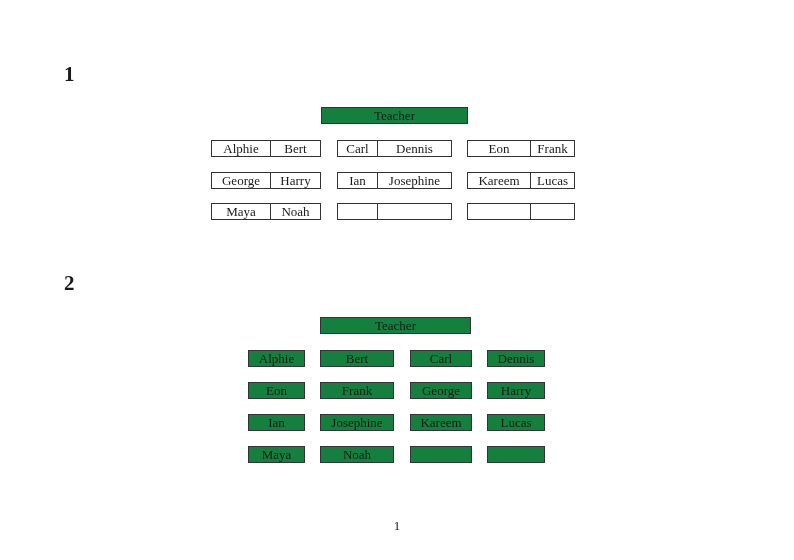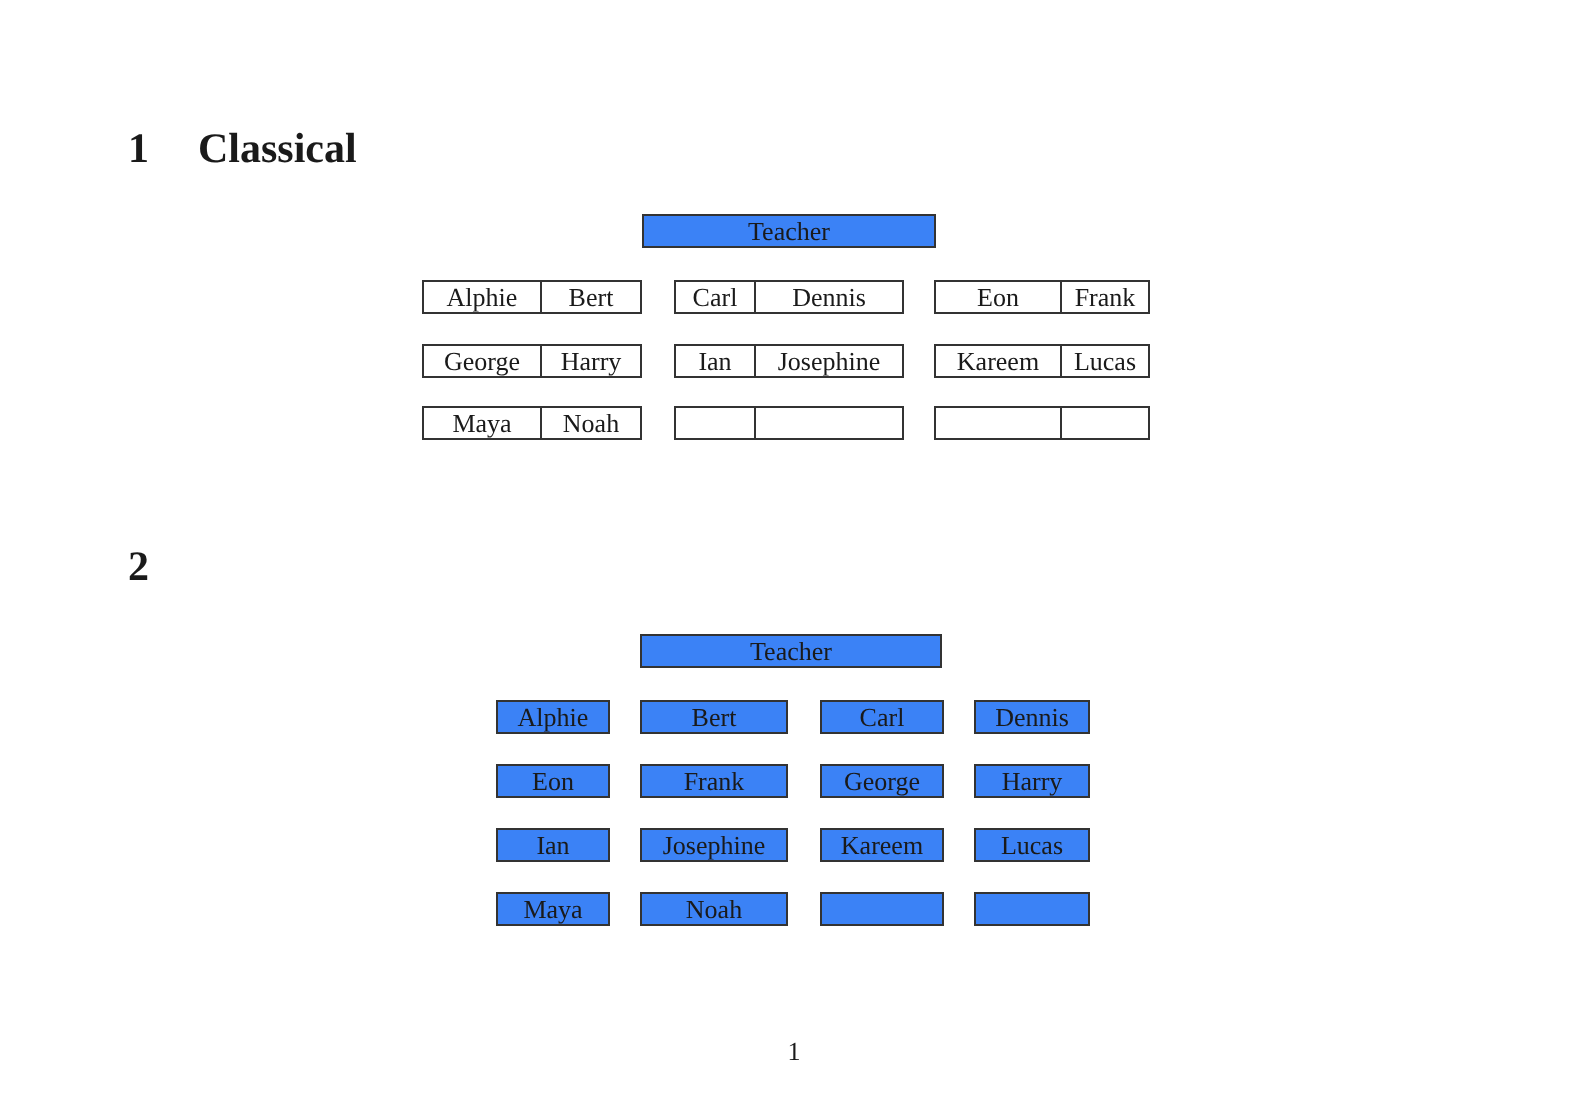--- a/index.html
+++ b/index.html
@@ -30,21 +30,21 @@
     width: 35px;
   }
   .boxed {
     position: absolute;
     box-sizing: border-box;
     border: 1px solid #333333;
     height: 17px;
     font-size: 13px;
     line-height: 15px;
     text-align: center;
-    background: #3b82f6;
+    background: #15803d;
     white-space: nowrap;
     overflow: hidden;
   }
   .desk {
     position: absolute;
     box-sizing: border-box;
     border: 1px solid #333333;
     height: 17px;
     display: flex;
     background: #ffffff;
@@ -72,21 +72,20 @@
     color: #1a1a1a;
   }
 </style>
 </head>
 <body>
 
 <div class="page">
 
   <div class="heading" style="left:64px; top:62px;">
     <span class="sec-num">1</span>
-    <span class="sec-title">Classical</span>
   </div>
 
   <div class="boxed" style="left:321px; top:107px; width:147px;">Teacher</div>
 
   <div class="desk" style="left:211px; top:140px; width:110px;">
     <span class="seat" style="width:58px;">Alphie</span>
     <span class="seat divided" style="width:50px;">Bert</span>
   </div>
   <div class="desk" style="left:337px; top:140px; width:115px;">
     <span class="seat" style="width:39px;">Carl</span>

